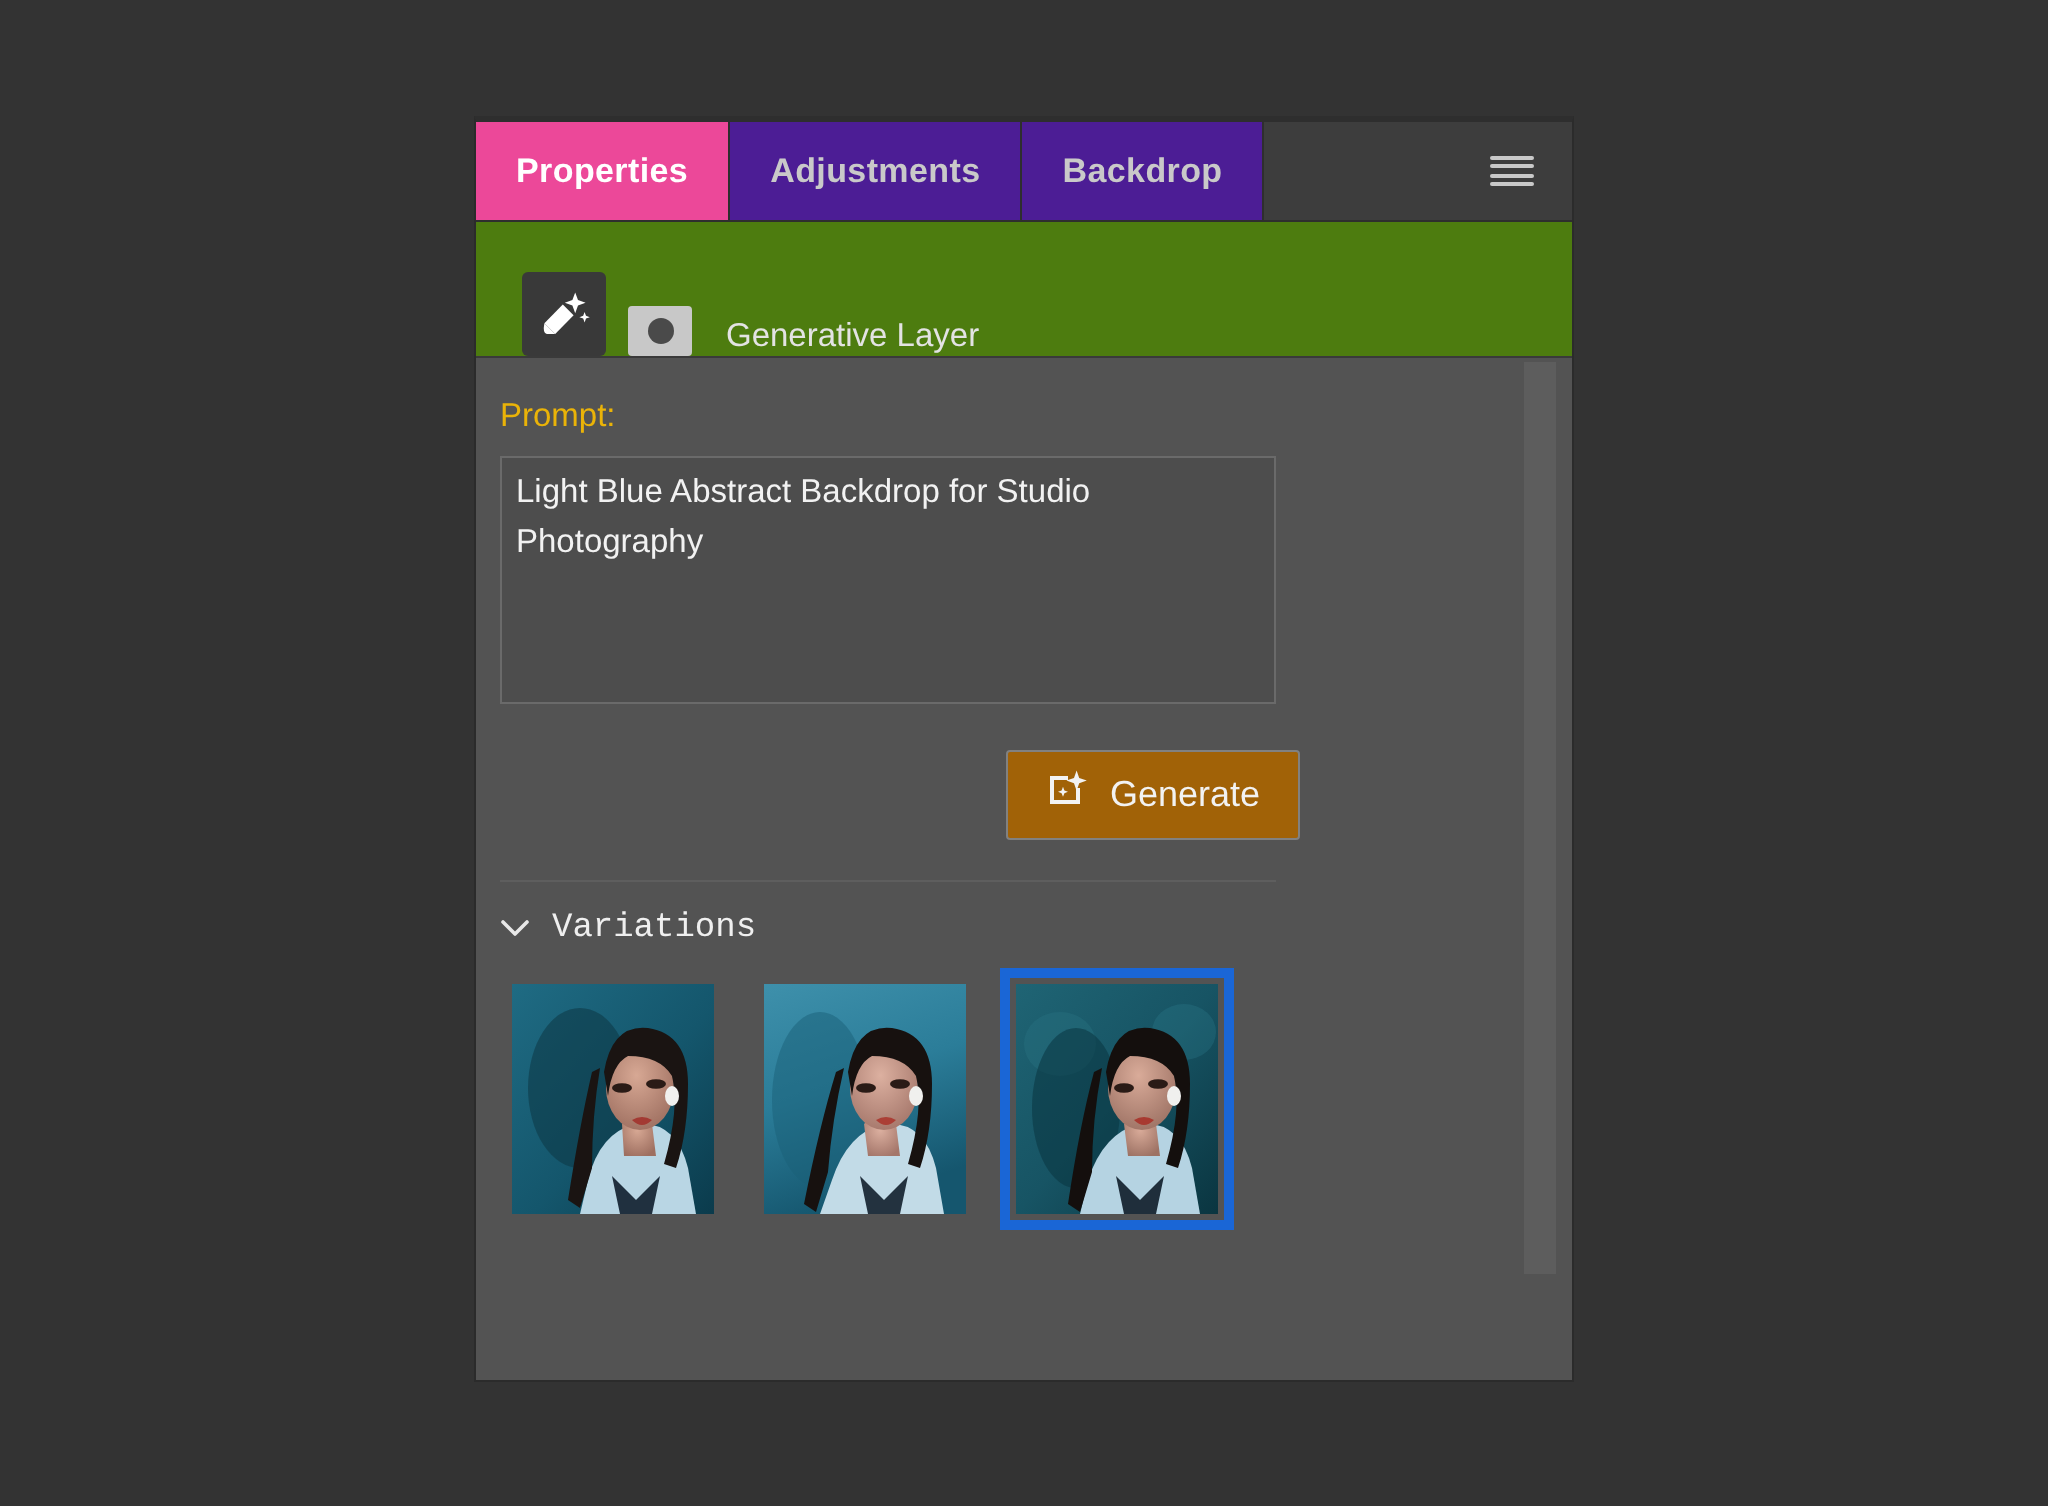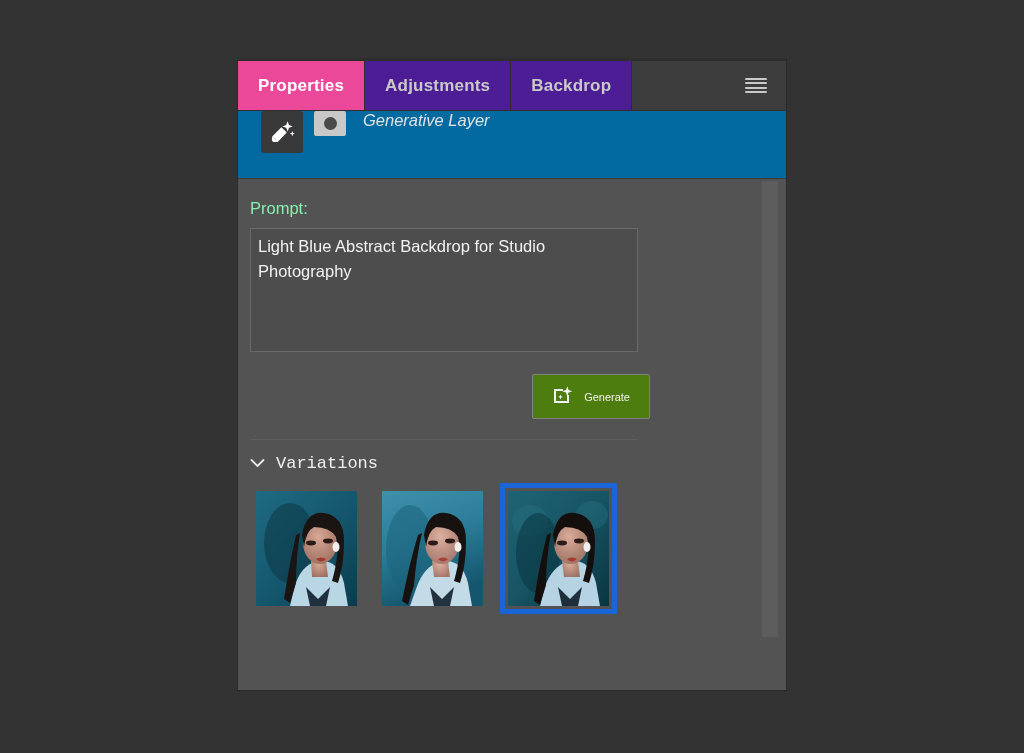--- a/index.html
+++ b/index.html
@@ -80,25 +80,24 @@
     display: block;
     height: 2px;
     background: #c9c9c9;
     border-radius: 1px;
   }
 
   
   #layer-row {
     height: 68px;
     display: flex;
-    align-items: flex-start;
+    align-items: flex-end;
     padding-left: 23px;
-    background: #0369a1;
+    background: #4d7c0f;
     border-bottom: 1px solid #3a3a3a;
-    font-style: italic;
   }
   #gen-layer-icon {
     width: 42px;
     height: 42px;
     background: #393939;
     border-radius: 3px;
     display: flex;
     align-items: center;
     justify-content: center;
     flex: none;
@@ -157,21 +156,21 @@
     width: 16px;
     height: 456px;
     background: #5d5d5d;
     cursor: default;
   }
 
   
   #prompt-label {
     margin: 20px 0 0 12px;
     font-size: 16.5px;
-    color: #86efac;
+    color: #eab308;
   }
 
   #prompt-box {
     margin: 10px 0 0 12px;
     width: 388px;
     height: 124px;
     background: #4d4d4d;
     border: 1px solid #6a6a6a;
     color: #f2f2f2;
     font-family: "Liberation Sans", sans-serif;
@@ -190,25 +189,25 @@
     display: flex;
     justify-content: flex-end;
     margin-top: 18px;
   }
   #generate-button {
     display: flex;
     align-items: center;
     gap: 10px;
     height: 45px;
     padding: 0 19px;
-    background: #4d7c0f;
+    background: #a16207;
     border: 1px solid #818181;
     border-radius: 2px;
     color: #f2f2f2;
-    font-size: 11px;
+    font-size: 18px;
     font-family: "Liberation Sans", sans-serif;
     cursor: default;
     white-space: nowrap;
   }
 
   
   #divider {
     margin: 20px 0 0 12px;
     width: 388px;
     height: 1px;

